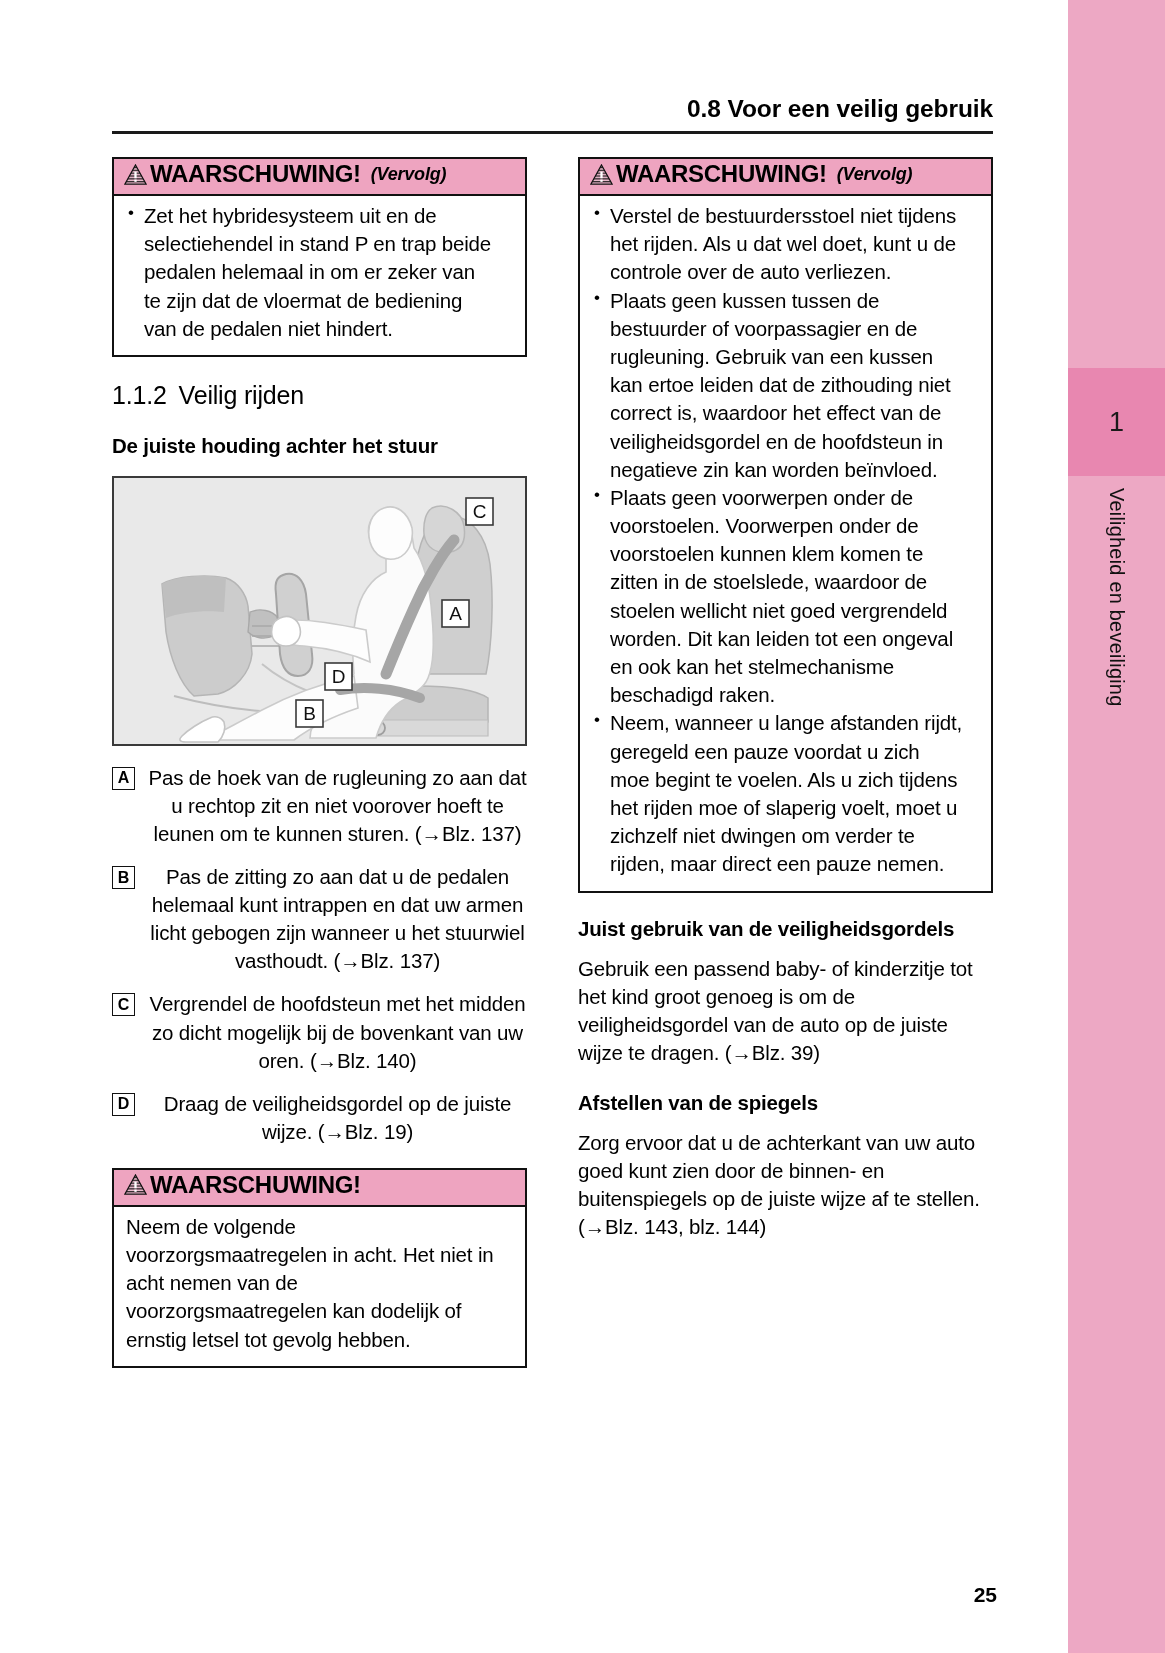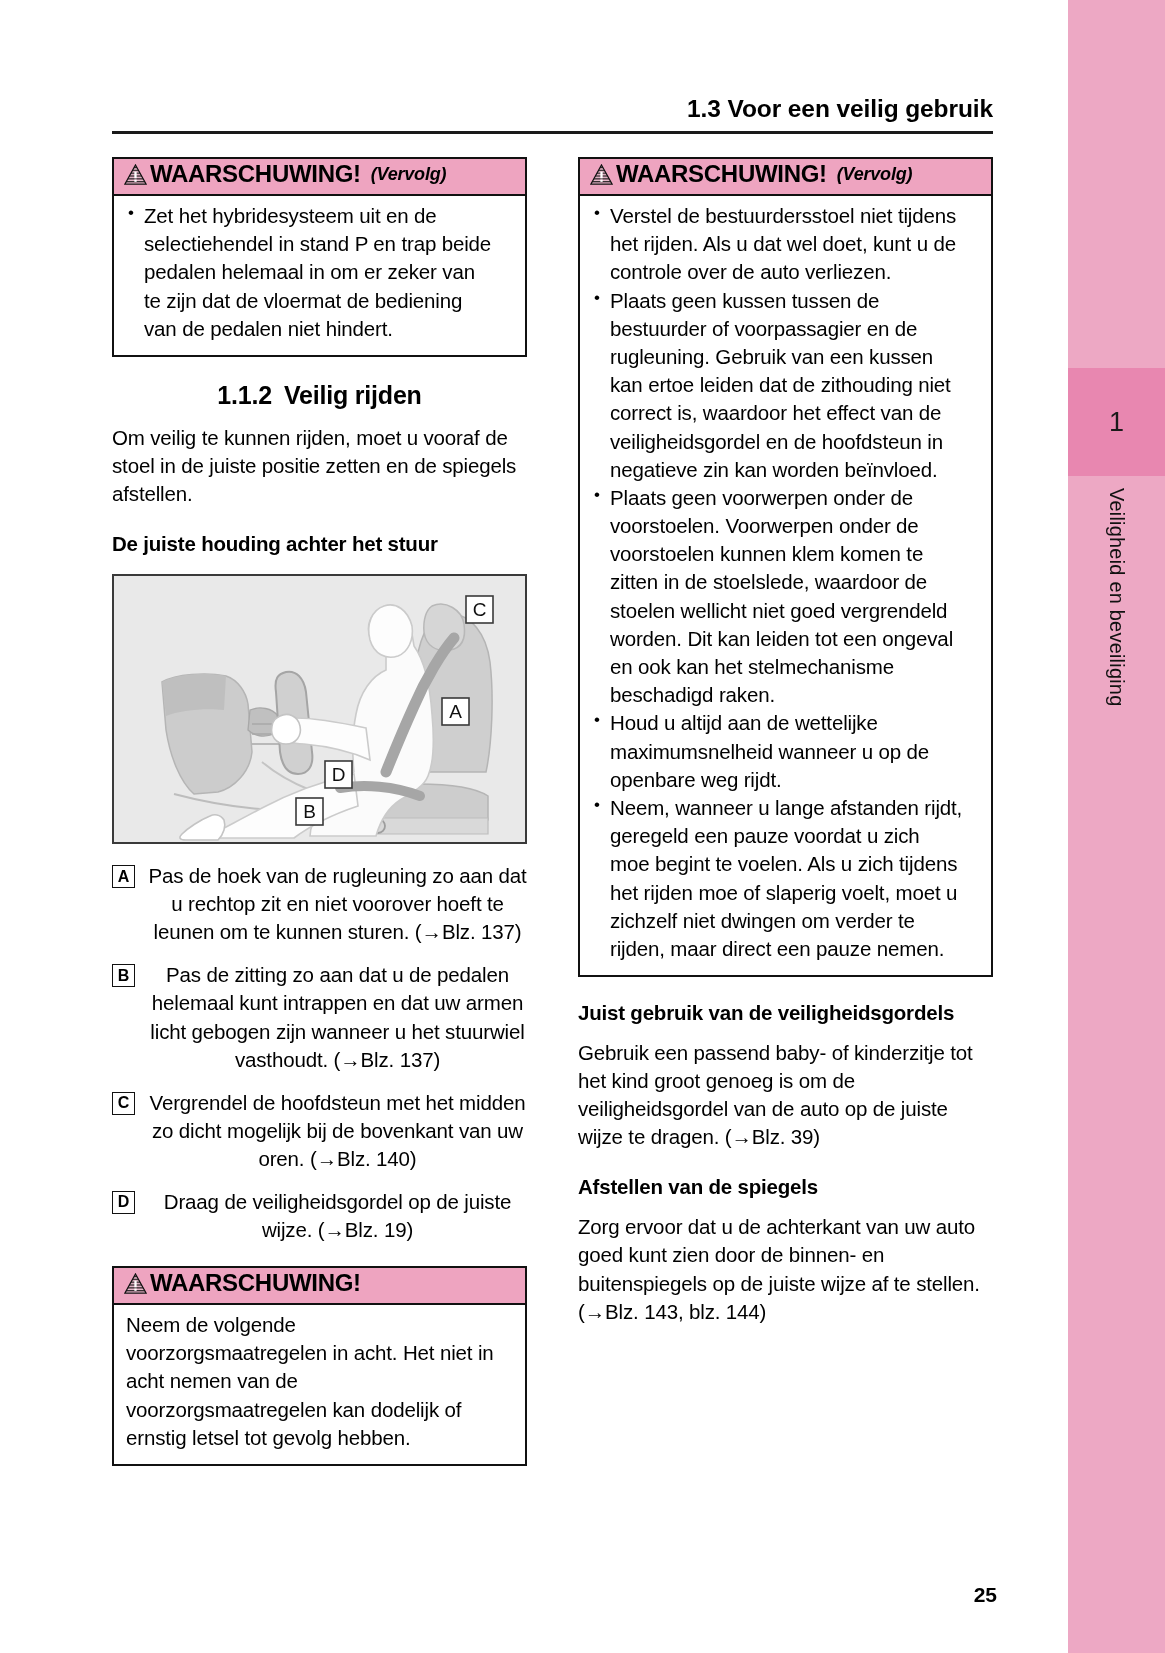--- a/index.html
+++ b/index.html
@@ -112,24 +112,23 @@
     font-size: 17px;
   }
   .warn-body p {
     font-size: 20.5px;
     line-height: 1.375;
     letter-spacing: -0.15px;
   }
 
   
   h2.sec {
-    font-size: 25px; font-weight: bold;
+    font-size: 25px; font-weight: normal;
     margin: 24px 0 14px 0;
     letter-spacing: -0.2px;
-    text-align: center;
   }
   h2.sec .num { margin-right: 12px; }
   h3.sub {
     font-size: 20.5px; font-weight: bold;
     margin: 24px 0 14px 0;
     letter-spacing: -0.2px;
   }
   p.body {
     font-size: 20.5px;
     line-height: 1.37;
@@ -188,21 +187,21 @@
 
 <div class="page">
 
   <div class="side-tab">
     <div class="side-tab-num">1</div>
     <div class="side-tab-label">
       <span>Veiligheid en beveiliging</span>
     </div>
   </div>
 
-  <div class="hdr">1.3  Voor een veilig gebruik</div>
+  <div class="hdr">0.8  Voor een veilig gebruik</div>
   <div class="hdr-rule"></div>
 
   <div class="col col-left">
 
     <div class="warn">
       <div class="warn-hd">
         <svg class="warn-icon" viewBox="0 0 24 22">
           <defs>
             <pattern id="stripesL" width="4" height="3" patternUnits="userSpaceOnUse">
               <rect width="4" height="1.5" fill="#111"></rect>
@@ -220,21 +219,20 @@
         <ul>
           <li>Zet het hybridesysteem uit en de selectiehendel in stand P en trap beide pedalen helemaal in om er zeker van te zijn dat de vloermat de bediening van de pedalen niet hindert.</li>
         </ul>
       </div>
     </div>
 
     <h2 class="sec">
       <span class="num">1.1.2</span><span>Veilig rijden</span>
     </h2>
 
-    <p class="body">Om veilig te kunnen rijden, moet u vooraf de stoel in de juiste positie zetten en de spiegels afstellen.</p>
 
     <h3 class="sub">De juiste houding achter het stuur</h3>
 
     <div class="fig">
       <svg viewBox="0 0 411 266" preserveAspectRatio="xMidYMid meet">
         <rect x="0" y="0" width="411" height="266" fill="#e9e9e9"></rect>
 
         <path d="M318 45 C306 58 300 86 300 118 C300 150 303 176 308 196 L372 196 C378 168 380 120 376 86 C372 56 356 40 340 38 Z" fill="#cfcfcf" stroke="#b5b5b5" stroke-width="1.5"></path>
 
         <path d="M318 30 C312 34 309 44 310 56 C312 70 322 76 336 74 C348 72 352 62 350 48 C348 34 332 24 318 30 Z" fill="#d6d6d6" stroke="#b8b8b8" stroke-width="1.5"></path>
@@ -345,21 +343,20 @@
           <rect x="10.8" y="16.3" width="2.4" height="2.4" fill="#fff"></rect>
         </svg>
         <span class="warn-title">WAARSCHUWING!</span>
         <span class="warn-cont">(Vervolg)</span>
       </div>
       <div class="warn-body">
         <ul>
           <li>Verstel de bestuurdersstoel niet tijdens het rijden. Als u dat wel doet, kunt u de controle over de auto verliezen.</li>
           <li>Plaats geen kussen tussen de bestuurder of voorpassagier en de rugleuning. Gebruik van een kussen kan ertoe leiden dat de zithouding niet correct is, waardoor het effect van de veiligheidsgordel en de hoofdsteun in negatieve zin kan worden beïnvloed.</li>
           <li>Plaats geen voorwerpen onder de voorstoelen. Voorwerpen onder de voorstoelen kunnen klem komen te zitten in de stoelslede, waardoor de stoelen wellicht niet goed vergrendeld worden. Dit kan leiden tot een ongeval en ook kan het stelmechanisme beschadigd raken.</li>
-          <li>Houd u altijd aan de wettelijke maximumsnelheid wanneer u op de openbare weg rijdt.</li>
           <li>Neem, wanneer u lange afstanden rijdt, geregeld een pauze voordat u zich moe begint te voelen. Als u zich tijdens het rijden moe of slaperig voelt, moet u zichzelf niet dwingen om verder te rijden, maar direct een pauze nemen.</li>
         </ul>
       </div>
     </div>
 
     <h3 class="sub">Juist gebruik van de veiligheidsgordels</h3>
     <p class="body">Gebruik een passend baby- of kinderzitje tot het kind groot genoeg is om de veiligheidsgordel van de auto op de juiste wijze te dragen. (→Blz. 39)</p>
 
     <h3 class="sub">Afstellen van de spiegels</h3>
     <p class="body">Zorg ervoor dat u de achterkant van uw auto goed kunt zien door de binnen- en buitenspiegels op de juiste wijze af te stellen. (→Blz. 143, blz. 144)</p>

